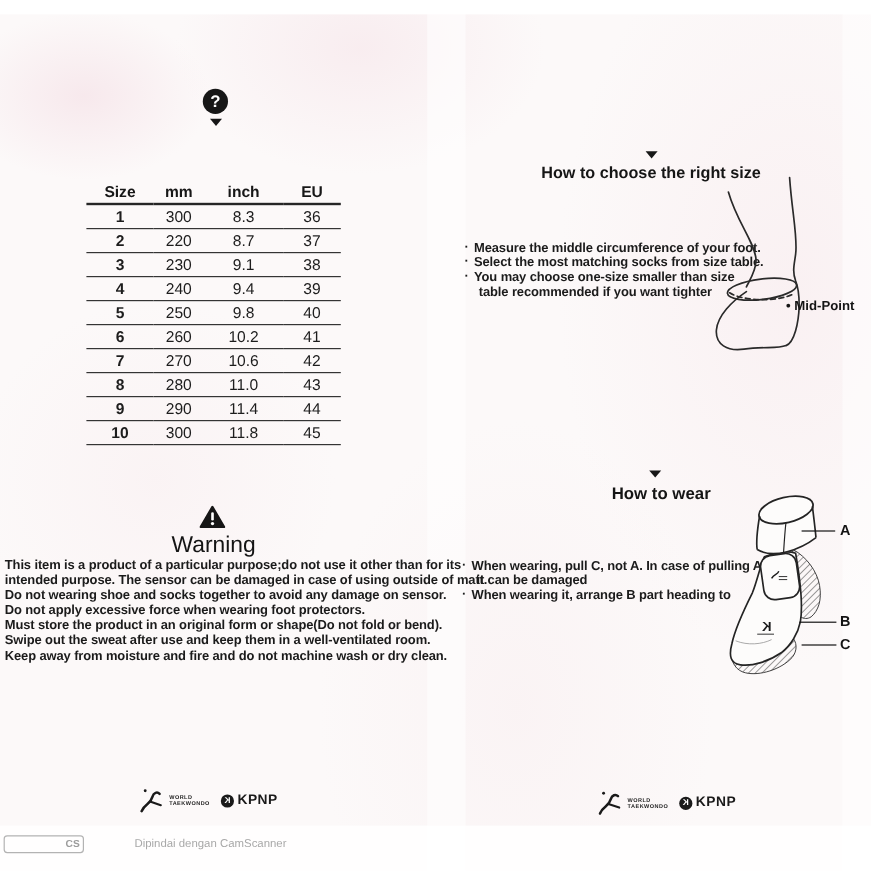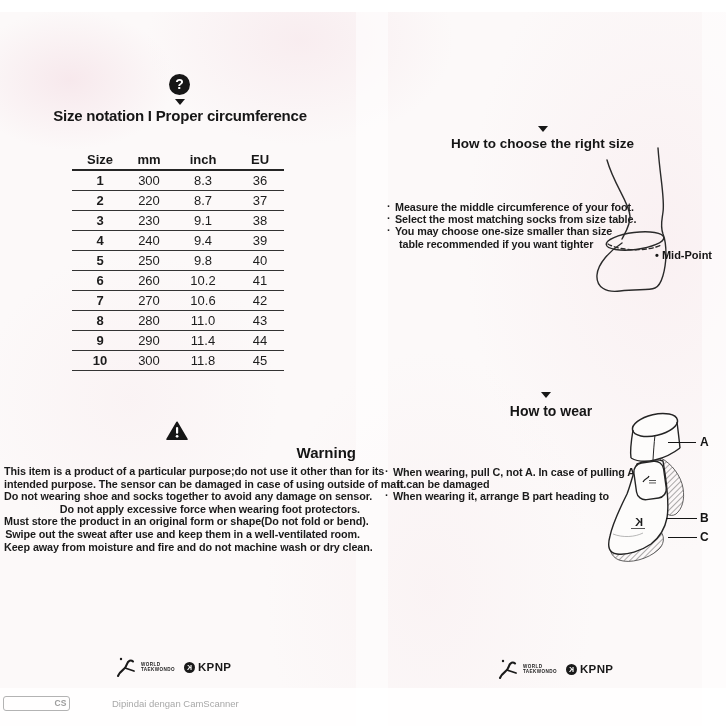--- a/index.html
+++ b/index.html
@@ -22,22 +22,22 @@
   .tri-down{width:0;height:0;border-left:5px solid transparent;border-right:5px solid transparent;
     border-top:6px solid #171717;}
   .h-size{left:0;top:107px;width:360px;text-align:center;font-size:15px;font-weight:700;
     letter-spacing:-.2px;color:#161616;}
   table.size-table{position:absolute;left:72px;top:149px;border-collapse:collapse;}
   .size-table th{height:20px;padding:0;font-size:13px;font-weight:700;color:#171717;
     text-align:center;border-bottom:2px solid #262626;}
   .size-table td{height:19px;padding:0;font-size:13px;font-weight:500;color:#1d1d1d;
     text-align:center;border-bottom:1.5px solid #343434;}
   .size-table td.col-size{font-weight:700;}
-  .h-warning{left:0;top:444px;width:356px;text-align:right;font-size:15px;font-weight:700;color:#141414;}
-  .warning-lines{left:4px;top:465px;width:356px;text-align:right;}
+  .h-warning{left:0;top:444px;width:356px;text-align:center;font-size:19px;font-weight:400;color:#141414;}
+  .warning-lines{left:4px;top:465px;width:356px;}
   .warning-lines div{font-size:10.8px;line-height:12.6px;font-weight:600;color:#1b1b1b;
     letter-spacing:-.1px;white-space:nowrap;}
 
   
   .h-choose{left:430px;top:136px;width:225px;text-align:center;font-size:13.5px;font-weight:700;color:#151515;}
   .h-wear{left:486px;top:403px;width:130px;text-align:center;font-size:14px;font-weight:700;color:#151515;}
   .bullets{width:230px;}
   .bullets div{position:relative;font-size:10.8px;line-height:12.2px;font-weight:600;
     color:#1b1b1b;letter-spacing:-.1px;white-space:nowrap;}
   .bullets .bullet-first{padding-left:9px;}
@@ -67,21 +67,20 @@
 <div class="page">
 
   <div class="band" style="left:0;top:0;width:726px;height:12px;background:rgba(255,255,255,.95);"></div>
   <div class="band" style="left:356px;top:0;width:32px;height:726px;background:rgba(255,255,255,.55);"></div>
   <div class="band" style="left:702px;top:0;width:24px;height:726px;background:rgba(255,255,255,.5);"></div>
   <div class="band" style="left:0;top:688px;width:726px;height:38px;background:rgba(255,255,255,.85);"></div>
 
   <div class="abs q-circle" style="left:169px;top:74px;">?</div>
   <div class="abs tri-down" style="left:175px;top:99px;"></div>
 
-  <div class="abs h-size">Size notation I Proper circumference</div>
 
   <table class="size-table">
     <colgroup>
         <col style="width:56px;">
         <col style="width:42px;">
         <col style="width:66px;">
         <col style="width:48px;">
       </colgroup>
     <thead>
         <tr id="size-thead-row">

